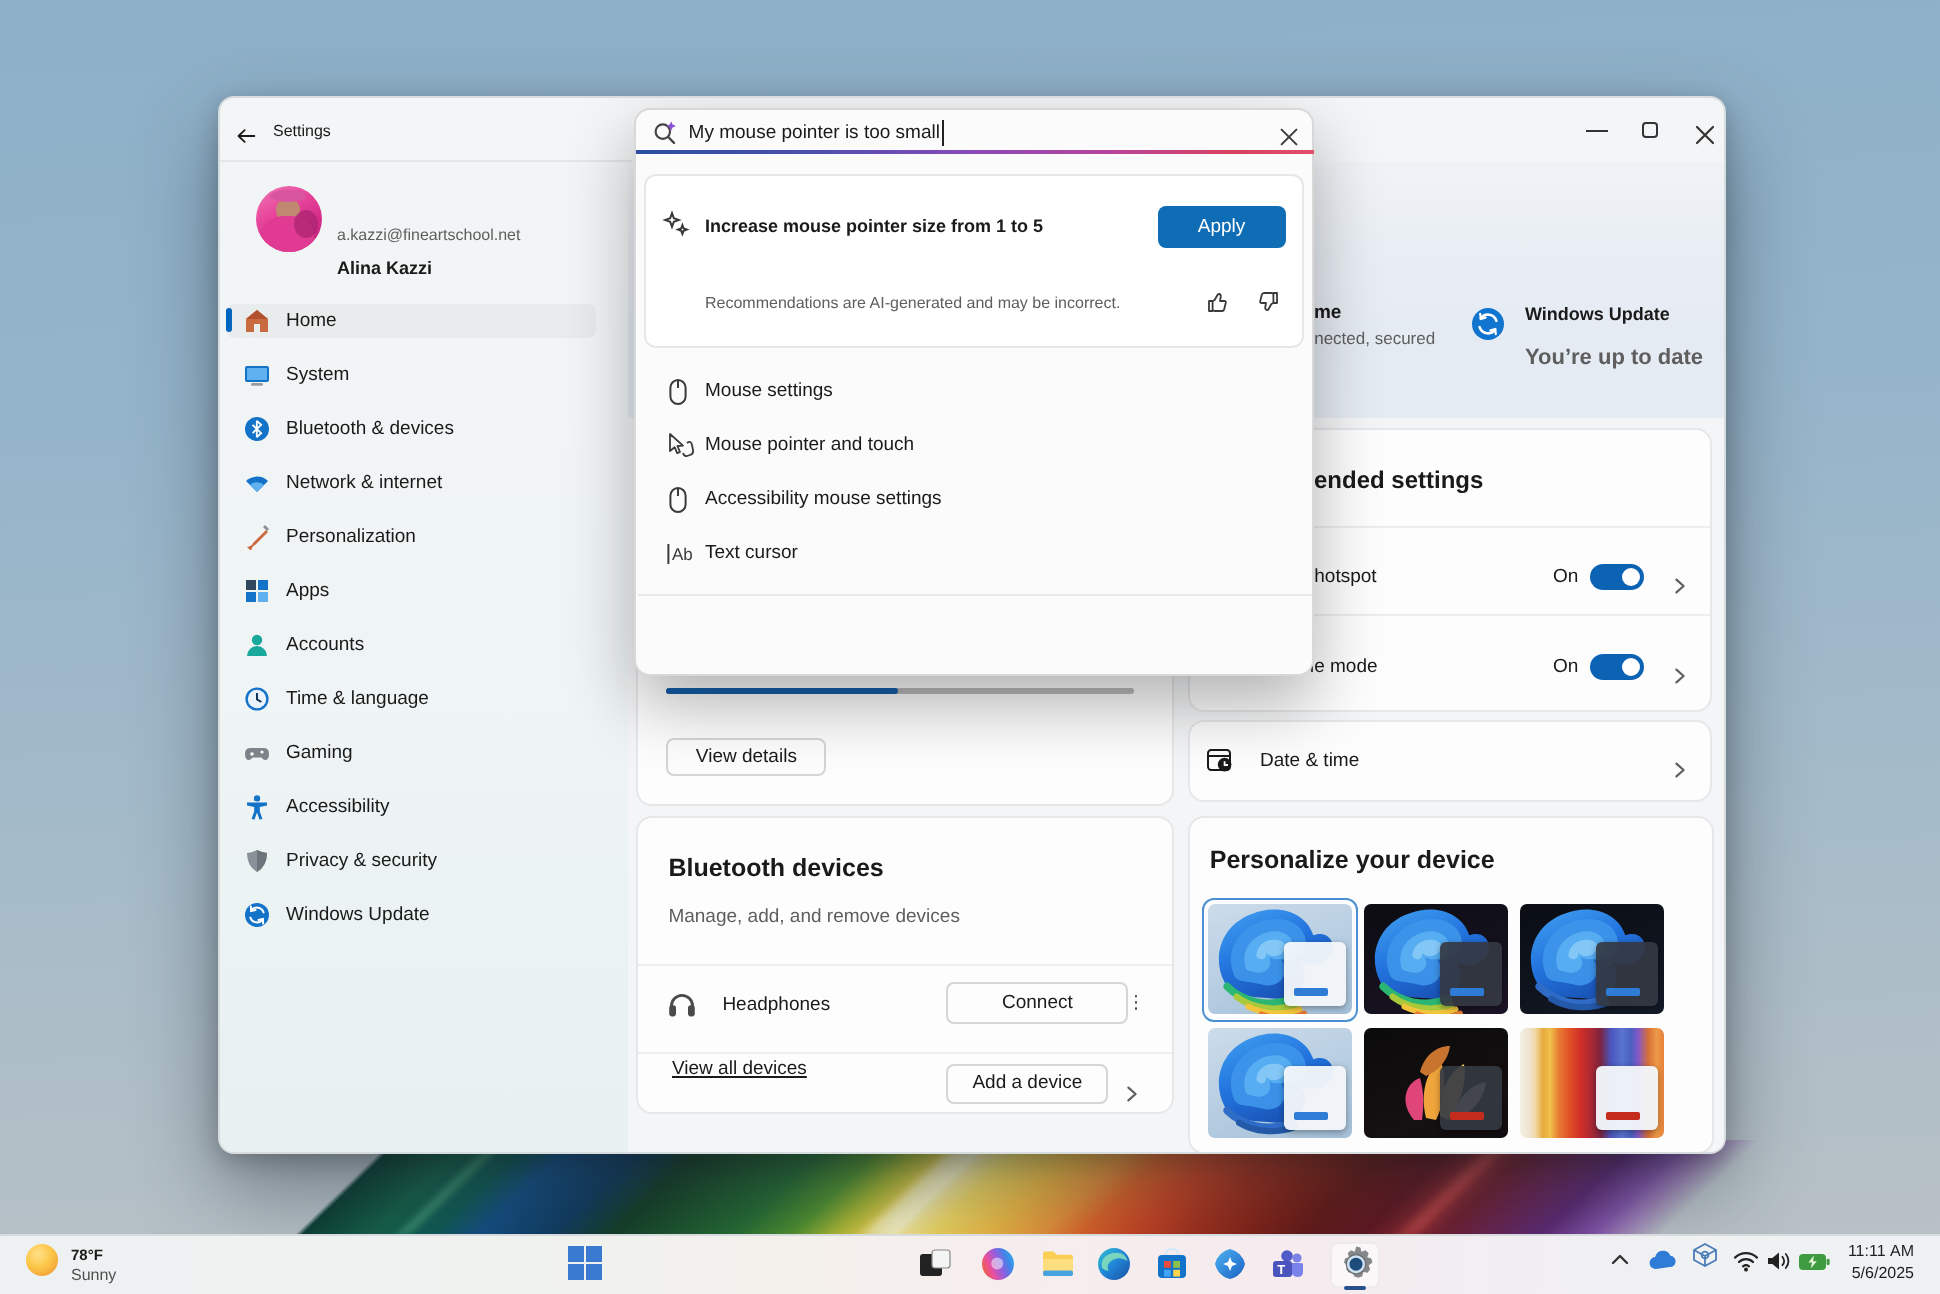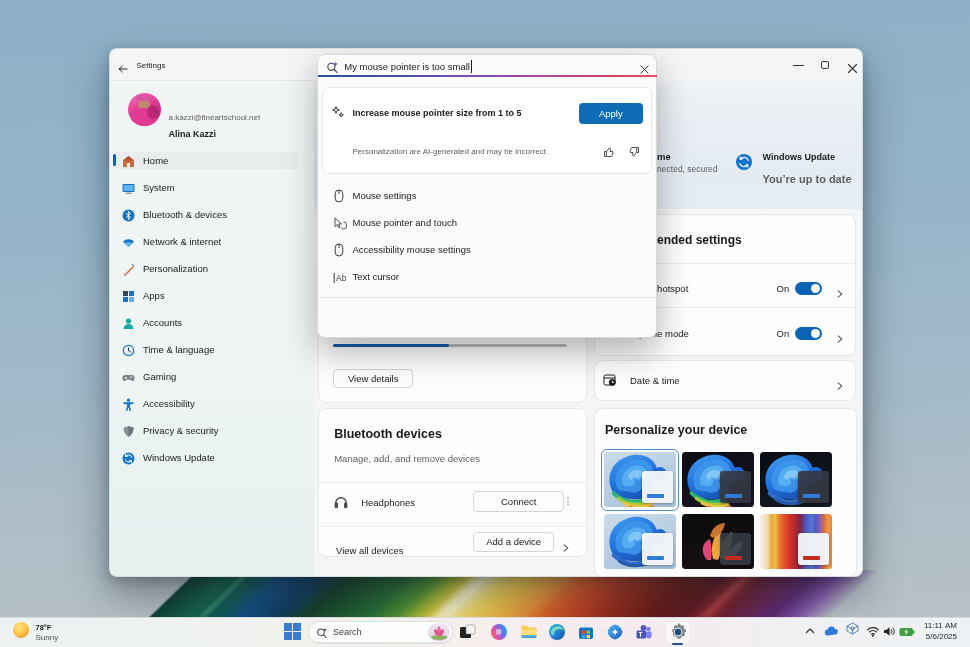--- a/index.html
+++ b/index.html
@@ -225,21 +225,21 @@
       <path d="M2 8 A6 6 0 0 1 14 8 L12.6 8 A4.6 4.6 0 0 0 3.4 8 Z"></path>
       <rect x="1.6" y="7.6" width="3.4" height="5.6" rx="1.4"></rect>
       <rect x="11" y="7.6" width="3.4" height="5.6" rx="1.4"></rect>
     </g>
       </svg>
   </div>
   <div class="abs t1" style="left:251.7px; top:448px; font-size:9.5px;">Headphones</div>
   <div class="btn" style="left:363.7px; top:442px; width:91px; height:21px;">Connect</div>
   <div class="abs t1" style="left:454px; top:446.5px; font-size:9px; color:#3a3a3a;">⋮</div>
 
-  <div class="abs t1" style="left:226.5px; top:496px; font-size:9.5px;">View all devices</div>
+  <div class="abs t1" style="left:226.5px; top:480px; font-size:9.5px;text-decoration:underline;">View all devices</div>
   <div class="btn" style="left:363.7px; top:482.5px; width:81px; height:20px;">Add a device</div>
   <div class="abs chev" style="left:452.5px; top:489px;"><svg width="8" height="8" viewBox="0 0 8 8">
         <path d="M2.2 0.8 L5.8 4 L2.2 7.2" stroke="#5f5f5f" stroke-width="1.1" fill="none" stroke-linecap="round" stroke-linejoin="round"></path>
       </svg></div>
 
   <div class="card" style="left:484.5px; top:358.4px; width:263px; height:169.3px;"></div>
   <div class="abs t1" style="left:495.4px; top:374px; font-size:12.5px; font-weight:bold;">Personalize your device</div>
   <div class="abs" id="thumbs" style="left:494.5px; top:403px; width:240px; height:120px;">
       <div class="abs" style="left:-3.4px; top:-3.4px; width:78.8px; height:61.8px; border:1.6px solid #4a8fd4; border-radius:6px; background:#fff;"></div>
       <div class="abs" style="left:0px; top:0px; width:72px; height:55px; border-radius:3.5px; overflow:hidden; background:linear-gradient(160deg,#ccdcea 0%,#b4cbe0 60%,#a4c0d8 100%);">
@@ -372,21 +372,21 @@
       <svg width="14" height="14" viewBox="0 0 14 14">
           <g fill="none" stroke="#3a3a3a" stroke-width="1">
         <path d="M5 1.6 l.9 2.5 2.5.9 -2.5.9 -.9 2.5 -.9 -2.5 -2.5 -.9 2.5 -.9 Z"></path>
         <path d="M10.2 7.6 l.6 1.6 1.6.6 -1.6.6 -.6 1.6 -.6 -1.6 -1.6 -.6 1.6 -.6 Z"></path>
       </g>
         </svg>
     </div>
     <div class="abs t1" style="left:34.5px; top:52.5px; font-size:9px; font-weight:bold;">Increase mouse pointer size from 1 to 5</div>
     <div class="abs" style="left:260.6px; top:47.4px; width:64.4px; height:21.1px; background:#0e6db4; border-radius:4px;
          display:flex; align-items:center; justify-content:center; color:#fff; font-size:9.5px;">Apply</div>
-    <div class="abs t2" style="left:34.5px; top:91.5px; font-size:8px;">Personalization are AI-generated and may be incorrect.</div>
+    <div class="abs t2" style="left:34.5px; top:91.5px; font-size:8px;">Recommendations are AI-generated and may be incorrect.</div>
     <div class="abs" style="left:285px; top:89px; width:12px; height:12px;">
       <svg width="12" height="12" viewBox="0 0 12 12">
           <path d="M1.5 5.5 h1.8 v5 H1.5 Z M3.3 10 l1 .5 h3.6 q1 0 1.2-.9 l.8-3.2 q.2-.9-.8-.9 H7 l.4-2.3 q.1-1-.8-1.2 -.6-.1-.9.5 L4.4 4.9 l-1.1.7" fill="none" stroke="#3a3a3a" stroke-width=".9" stroke-linejoin="round"></path>
         </svg>
     </div>
     <div class="abs" style="left:310px; top:89px; width:12px; height:12px;">
       <svg width="12" height="12" viewBox="0 0 12 12">
           <g transform="rotate(180 6 6)">
             <path d="M1.5 5.5 h1.8 v5 H1.5 Z M3.3 10 l1 .5 h3.6 q1 0 1.2-.9 l.8-3.2 q.2-.9-.8-.9 H7 l.4-2.3 q.1-1-.8-1.2 -.6-.1-.9.5 L4.4 4.9 l-1.1.7" fill="none" stroke="#3a3a3a" stroke-width=".9" stroke-linejoin="round"></path>
           </g>
@@ -432,38 +432,20 @@
     <svg width="17" height="17" viewBox="0 0 17 17">
         <g fill="#3b7ad1">
       <rect x="0" y="0" width="8" height="8"></rect>
           <rect x="9" y="0" width="8" height="8"></rect>
       <rect x="0" y="9" width="8" height="8"></rect>
           <rect x="9" y="9" width="8" height="8"></rect>
     </g>
       </svg>
   </div>
 
-  <div class="abs" style="left:308px; top:3.2px; width:145px; height:22px; border-radius:11px;
-       background:#fdfefe; border:1px solid #dcdfe1; box-shadow:0 1px 2px rgba(0,0,0,.06);">
-    <svg class="abs" style="left:7px; top:5px;" width="12" height="12" viewBox="0 0 13 13">
-        <circle cx="5.4" cy="5.8" r="3.6" fill="none" stroke="#454545" stroke-width="1.1"></circle>
-        <path d="M8.1 8.5 L11 11.4" stroke="#454545" stroke-width="1.2" stroke-linecap="round"></path>
-        <path d="M9.8 1.2 l.5 1.3 1.3.5 -1.3.5 -.5 1.3 -.5 -1.3 -1.3 -.5 1.3 -.5 Z" fill="#222"></path>
-    </svg>
-    <div class="abs" style="left:24px; top:5.5px; font-size:9px; color:#3d3d3d;">Search</div>
-    <div class="abs" style="left:119px; top:1.8px; width:22px; height:18px; border-radius:9px; overflow:hidden;
-         background:linear-gradient(180deg,#f0e6ee 0%,#e8d9e8 55%,#d8c8e0 100%);">
-      <svg width="22" height="18" viewBox="0 0 22 18">
-        <ellipse cx="11" cy="14.5" rx="8" ry="2.5" fill="#8fae5e"></ellipse>
-        <path d="M11 3 q3 3 2 7 q-1 3 -2 3 q-1 0 -2 -3 q-1 -4 2 -7 Z" fill="#ec6ca8"></path>
-        <path d="M6.5 6 q3.5 1 4.5 5 q.2 1.5 -.5 2 q-2.5 0 -4 -3 q-.8 -2 0 -4 Z" fill="#e0518f"></path>
-        <path d="M15.5 6 q-3.5 1 -4.5 5 q-.2 1.5 .5 2 q2.5 0 4 -3 q.8 -2 0 -4 Z" fill="#e0518f"></path>
-      </svg>
-    </div>
-  </div>
 
   <div class="abs" id="apps" style="left:0; top:0; width:970px; height:30px;">
       <div class="abs" style="left:459px; top:5.8px; width:18px; height:18px;"><svg width="18" height="18" viewBox="0 0 18 18">
           <rect x="1" y="4" width="11" height="11" rx="1.5" fill="#222"></rect>
           <rect x="7" y="2" width="9" height="9" rx="1.5" fill="#f4f4f4" stroke="#888" stroke-width=".6"></rect>
         </svg></div>
       <div class="abs" style="left:490px; top:5.8px; width:18px; height:18px;"><svg width="18" height="18" viewBox="0 0 18 18">
           <defs>
             <linearGradient id="cpg" x1="0" y1=".7" x2="1" y2=".3">
               <stop offset="0" stop-color="#ec653c"></stop>

